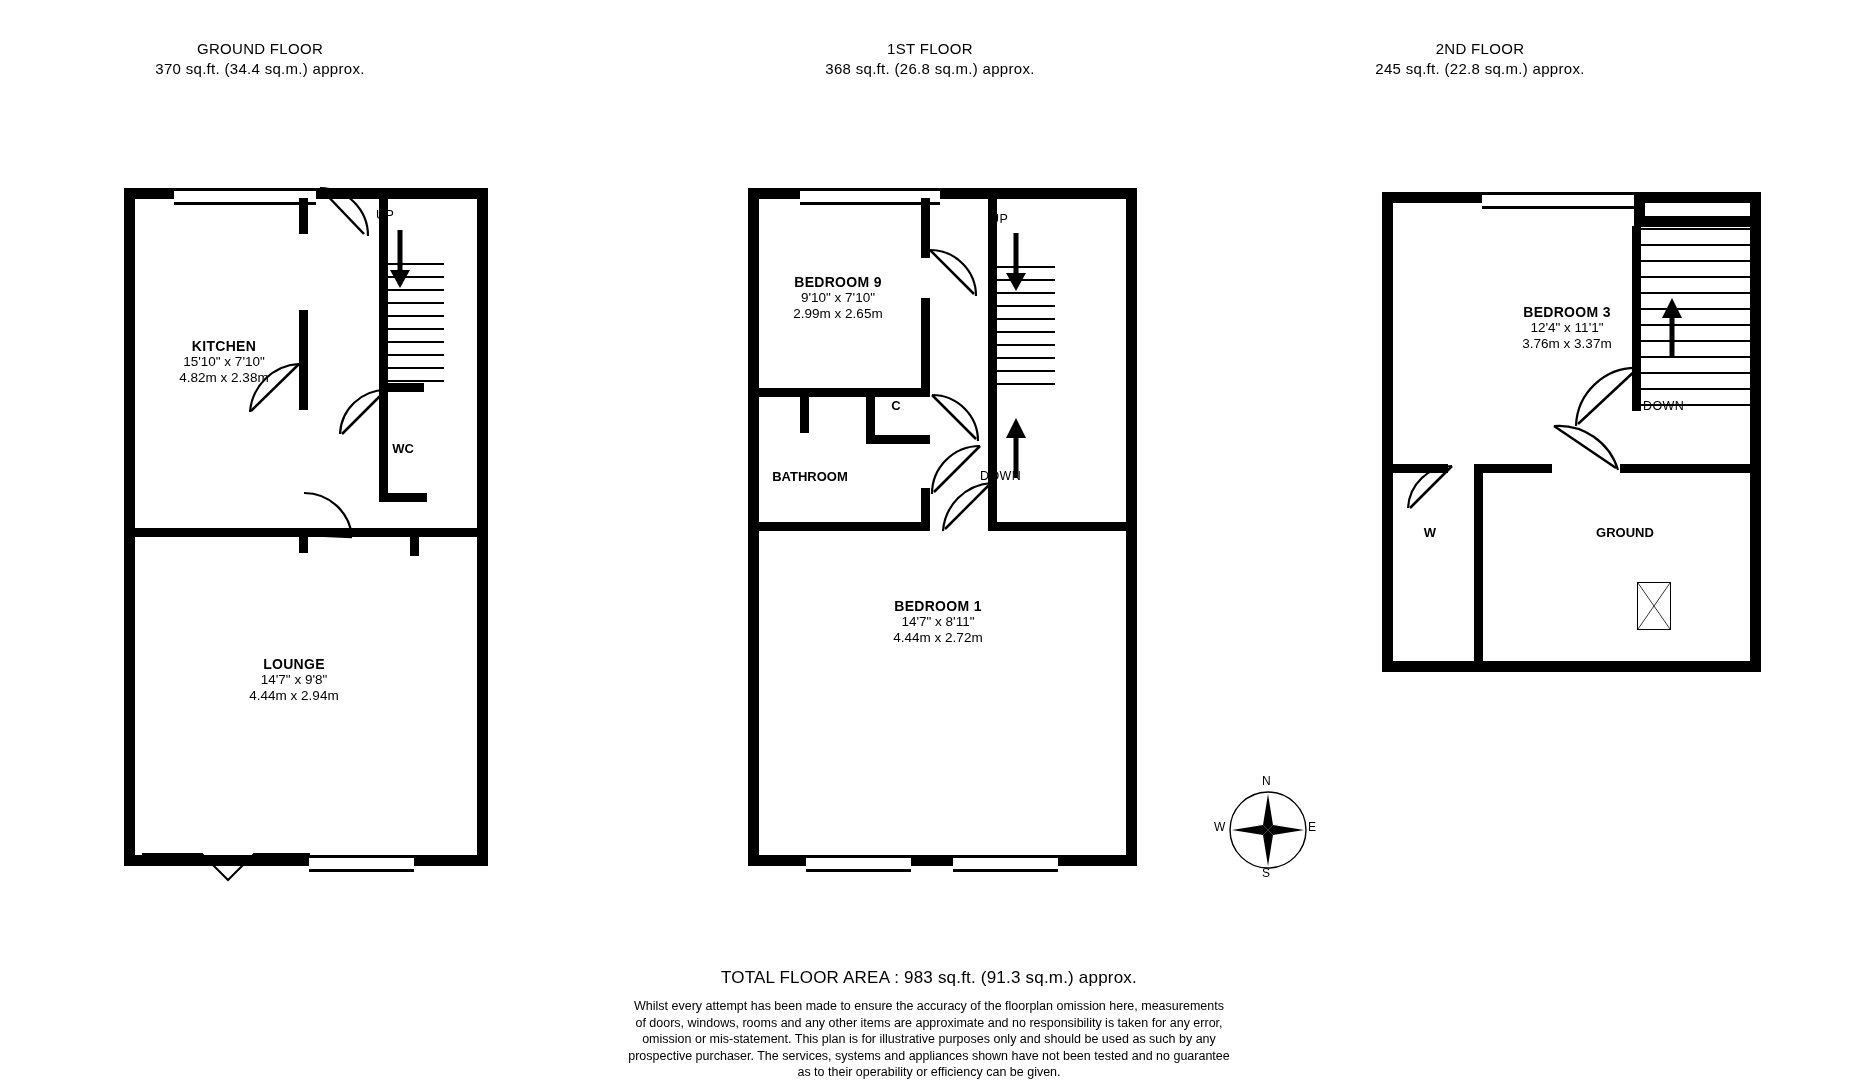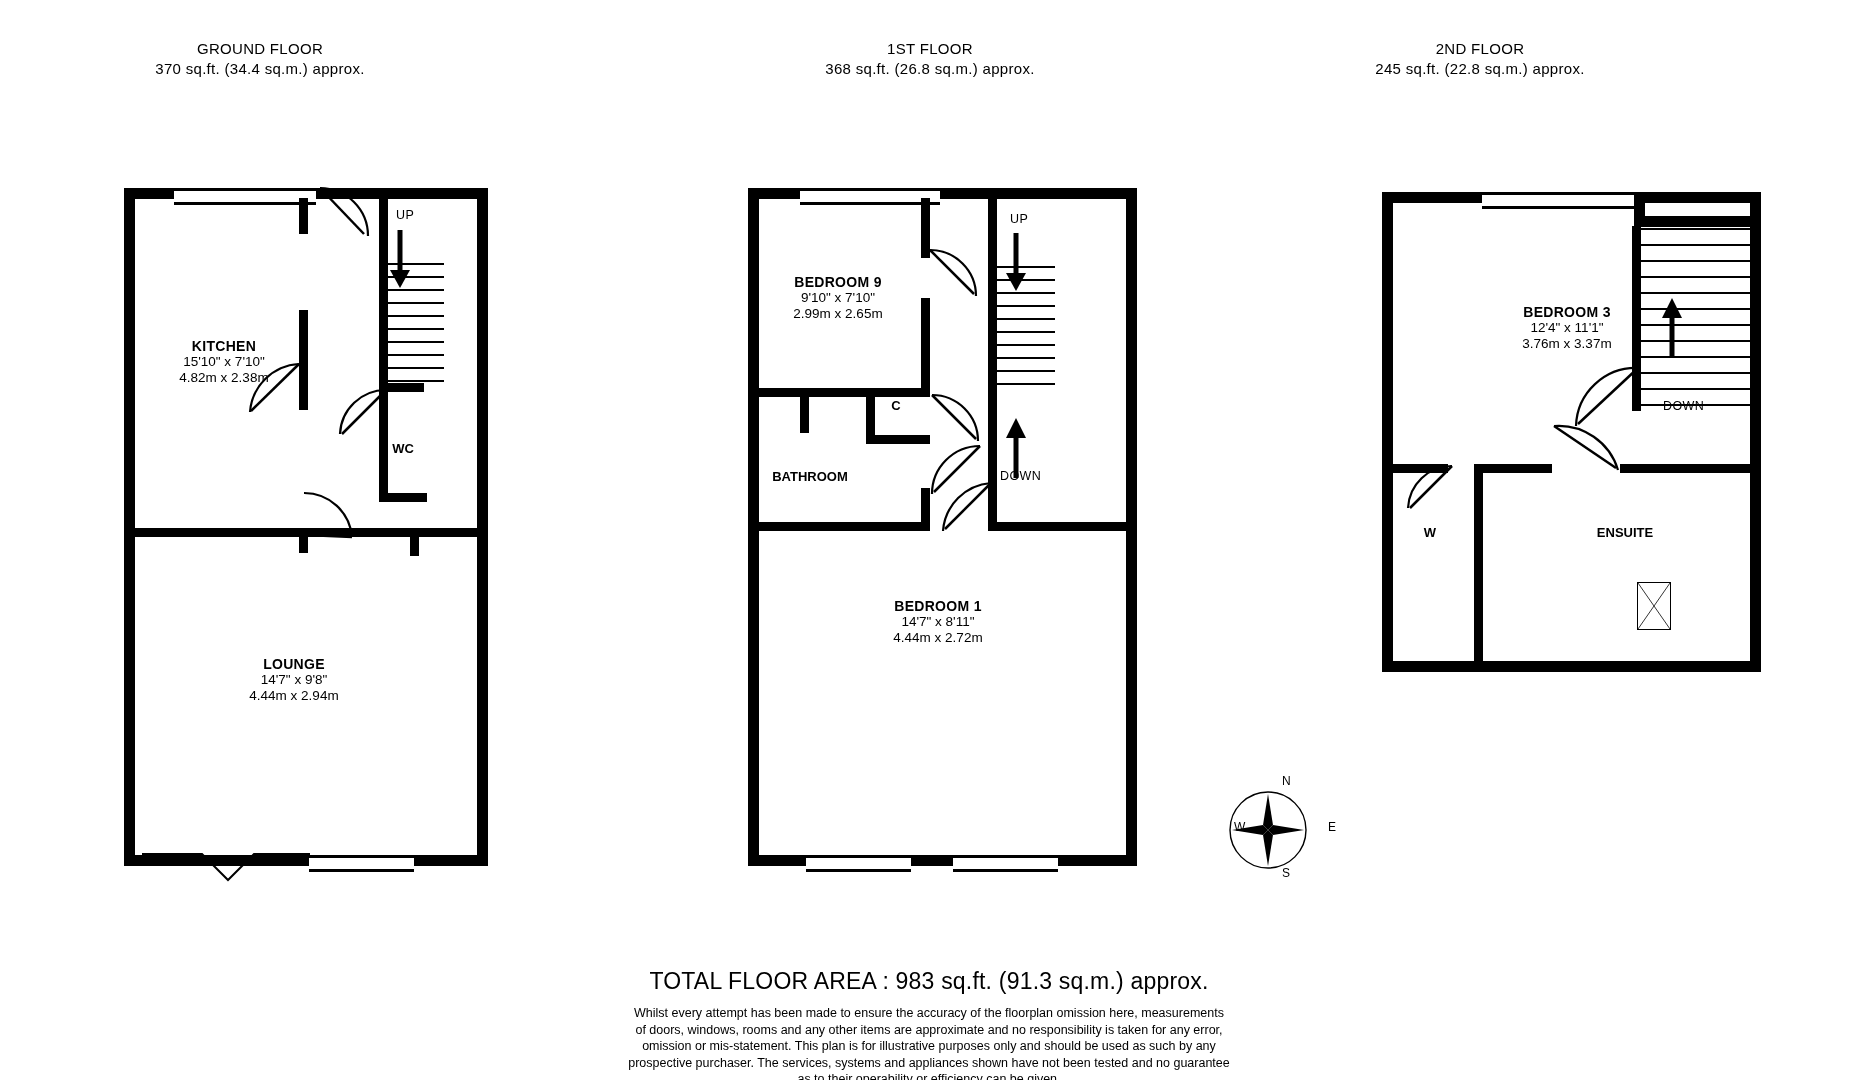--- a/index.html
+++ b/index.html
@@ -65,21 +65,20 @@
     font-size: 13px;
     font-weight: bold;
     white-space: nowrap;
     text-align: center;
   }
   .dir-label {
     position: absolute;
     font-size: 12.5px;
     letter-spacing: 0.4px;
     white-space: nowrap;
-    margin-left: 20px;
   }
   .stairs {
     position: absolute;
   }
   .stairs .tread {
     position: absolute;
     left: 0;
     width: 100%;
     height: 2px;
     background: #000;
@@ -91,21 +90,21 @@
   .compass {
     position: absolute;
   }
   .footer {
     position: absolute;
     left: 0;
     width: 1858px;
     text-align: center;
   }
   .total-area {
-    font-size: 23px;
+    font-size: 17px;
     letter-spacing: 0.2px;
   }
   .disclaimer {
     font-size: 12.5px;
     line-height: 16.5px;
     margin-top: 10px;
   }
   .disclaimer span { display: block; }
   .shower {
     position: absolute;
@@ -389,21 +388,21 @@
 
     <div class="room-label" style="left:95px; top:112px; width:180px;">
       <span class="rl-name">BEDROOM 3</span>
       <span class="rl-dim">12'4"  x 11'1"</span>
       <span class="rl-dim">3.76m  x 3.37m</span>
     </div>
     <div class="small-label" style="left:28px; top:333px; width:40px;">
       <span>W</span>
     </div>
     <div class="small-label" style="left:198px; top:333px; width:90px;">
-      <span>ENSUITE</span>
+      <span>GROUND</span>
     </div>
     <div class="dir-label" style="left:261px; top:207px;">
       <span>DOWN</span>
     </div>
   </div>
 
   <div class="compass" style="left:1216px; top:778px; width:104px; height:104px;">
     <svg width="104" height="104" viewBox="0 0 104 104">
       <circle cx="52" cy="52" r="38" fill="none" stroke="#000" stroke-width="1.4"></circle>
       <polygon points="52,16 57,47 52,52 47,47" fill="#000"></polygon>

